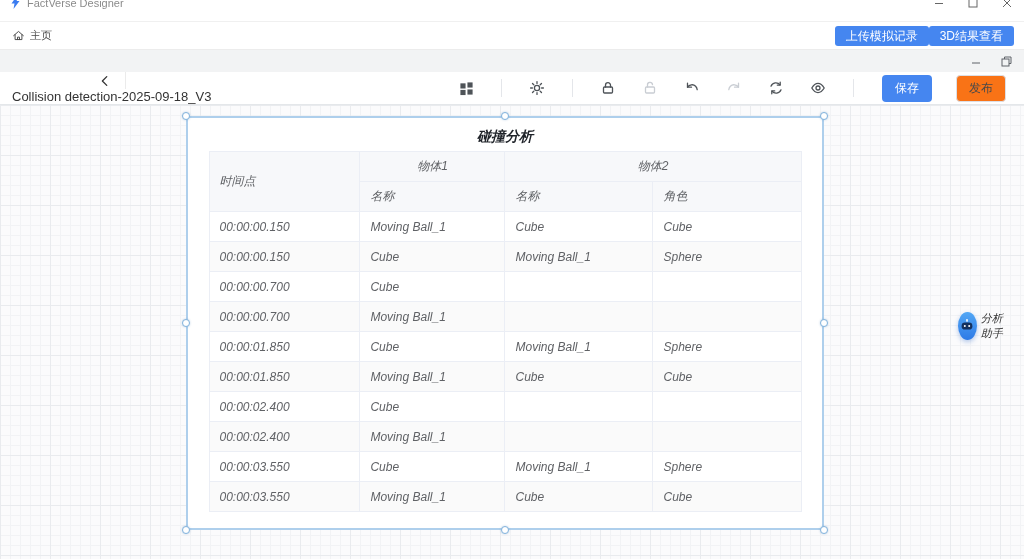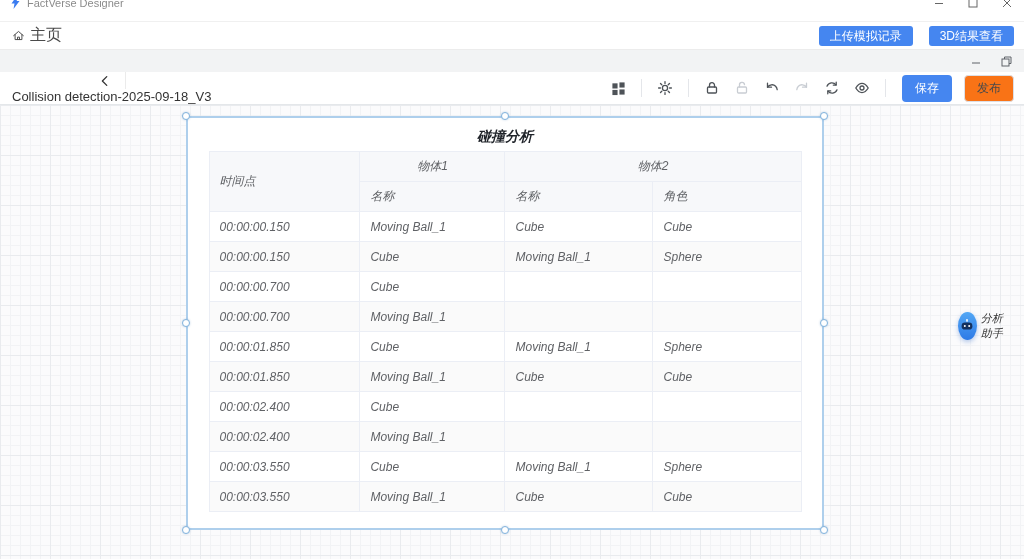--- a/index.html
+++ b/index.html
@@ -11,37 +11,37 @@
     background:#fff; border-bottom:1px solid #f0f0f0; padding:0 0 16px 10px; }
   .titlebar-left { display:flex; align-items:center; gap:6px; }
   .app-title { font-size:11px; color:#8b8b8b; }
   .win-controls { display:flex; height:22px; }
   .win-btn { width:34px; height:22px; display:flex; align-items:center; justify-content:center; color:#666; }
   .win-btn svg { stroke:#666; }
 
   
   .appheader { height:28px; display:flex; align-items:center; justify-content:space-between;
     background:#fff; border-bottom:1px solid #ececec; padding:0 10px 0 12px; }
-  .home-nav { display:flex; align-items:center; gap:5px; font-size:16px; color:#4a4a4a; cursor:pointer; }
-  .appheader-actions { display:flex; gap:16px; }
+  .home-nav { display:flex; align-items:center; gap:5px; font-size:11px; color:#4a4a4a; cursor:pointer; }
+  .appheader-actions { display:flex; gap:0; }
   .btn-primary-sm { background:var(--accent); color:#fff; font-size:12px; border:none;
     border-radius:3px; padding:3px 11px; height:20px; line-height:14px; cursor:pointer; }
 
   
   .docstrip { height:22px; background:#f2f3f4; display:flex; align-items:center; justify-content:flex-end; padding:0 10px; gap:14px; }
   .strip-btn { display:flex; align-items:center; justify-content:center; width:16px; height:16px; color:#5f6368; }
 
   
   .toolbar { height:33px; background:#fff; border-bottom:1px solid #e4e7ea;
     display:flex; align-items:center; justify-content:space-between; }
   .toolbar-left { display:flex; align-items:center; height:100%;flex-direction:column; }
   .back-btn { width:40px; height:100%; display:flex; align-items:center; justify-content:center;
     border-right:1px solid #ebebeb; cursor:pointer; }
   .doc-title { font-size:13px; color:#333; margin-left:12px; }
-  .toolbar-right { display:flex; align-items:center; gap:4px; padding-right:10px; }
+  .toolbar-right { display:flex; align-items:center; gap:16px; padding-right:18px; }
   .tool-btn { width:26px; height:26px; display:flex; align-items:center; justify-content:center;
     border-radius:4px; cursor:pointer; background:transparent; border:none; }
   .tool-btn svg { stroke:#4e5358; fill:none; stroke-width:1.3; stroke-linecap:round; stroke-linejoin:round; }
   .tool-btn.disabled svg { stroke:#c9cdd3; }
   .tool-btn.fill svg { fill:#4e5358; stroke:none; }
   .vdiv { width:1px; height:18px; background:#e4e6ea; margin:0 6px; }
   .btn-save { background:var(--accent); color:#fff; border:none; border-radius:4px;
     font-size:12px; padding:5px 13px; margin-left:6px; cursor:pointer; }
   .btn-publish { background:#f97316; color:#4a4a4a; border:1px solid #dcdfe6; border-radius:4px;
     font-size:12px; padding:4px 12px; margin-left:8px; cursor:pointer; }

